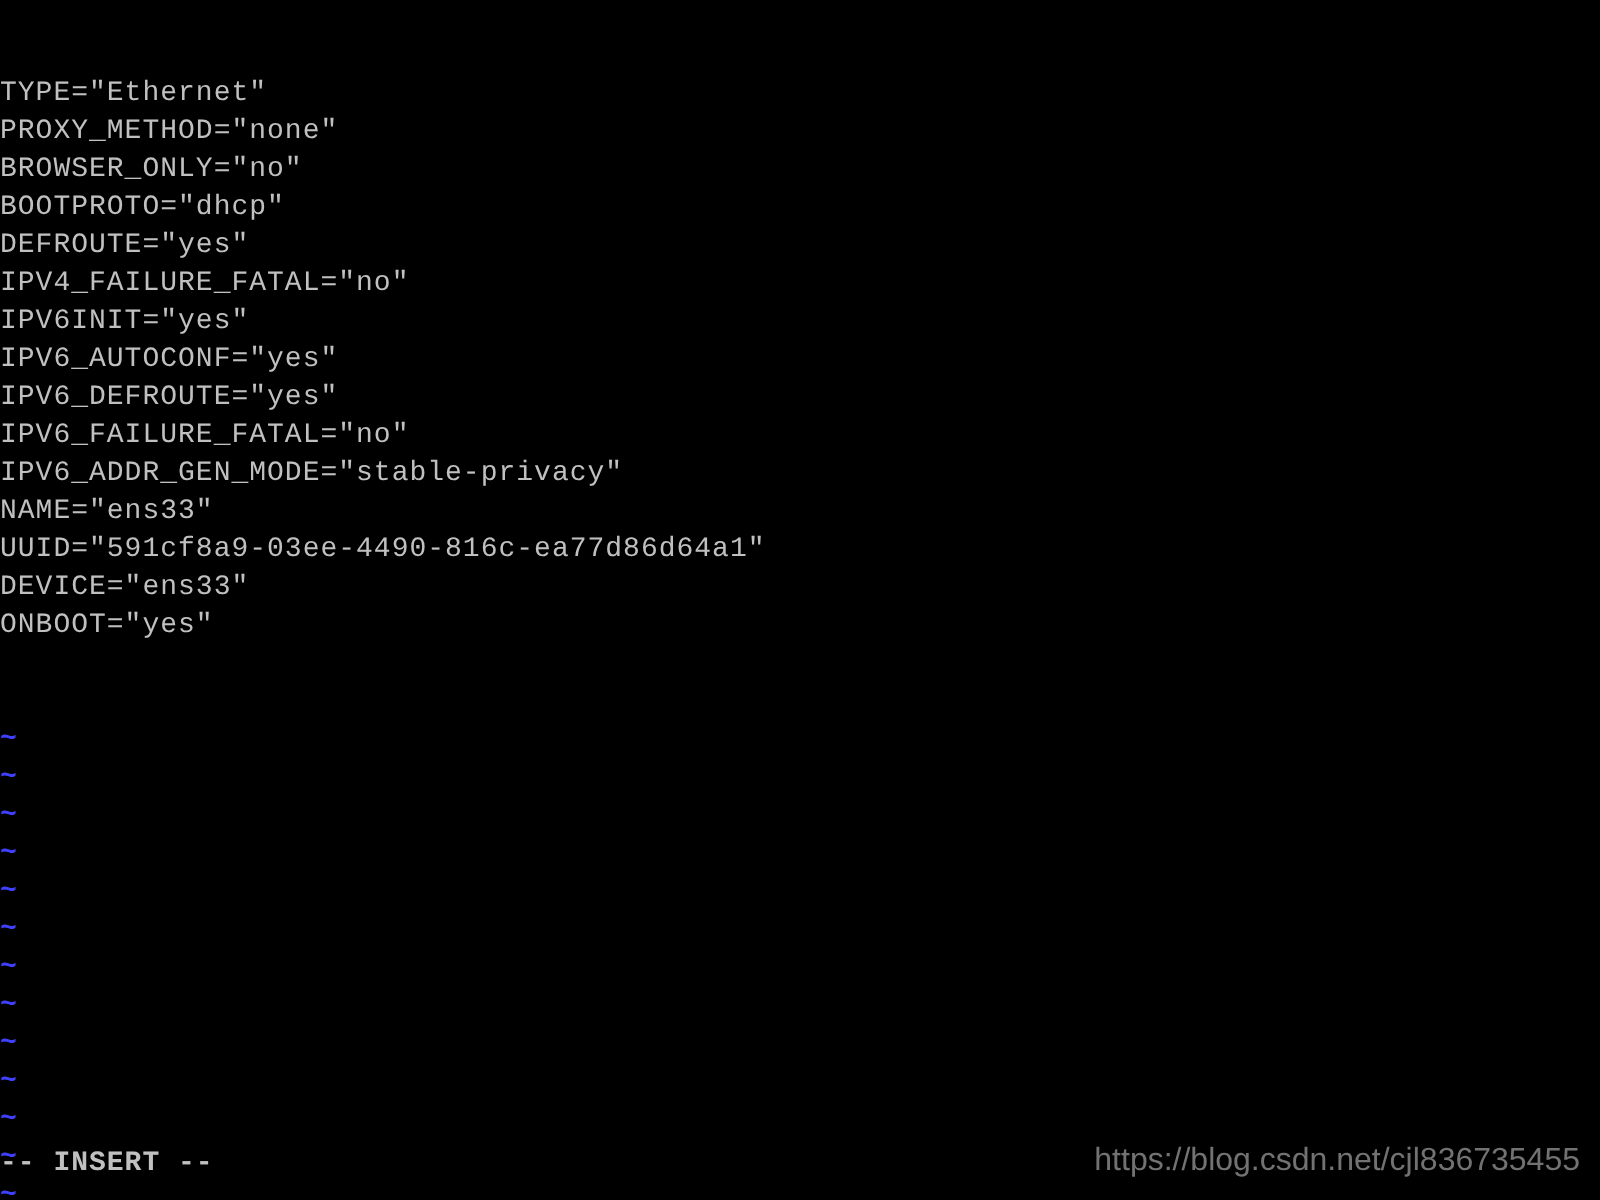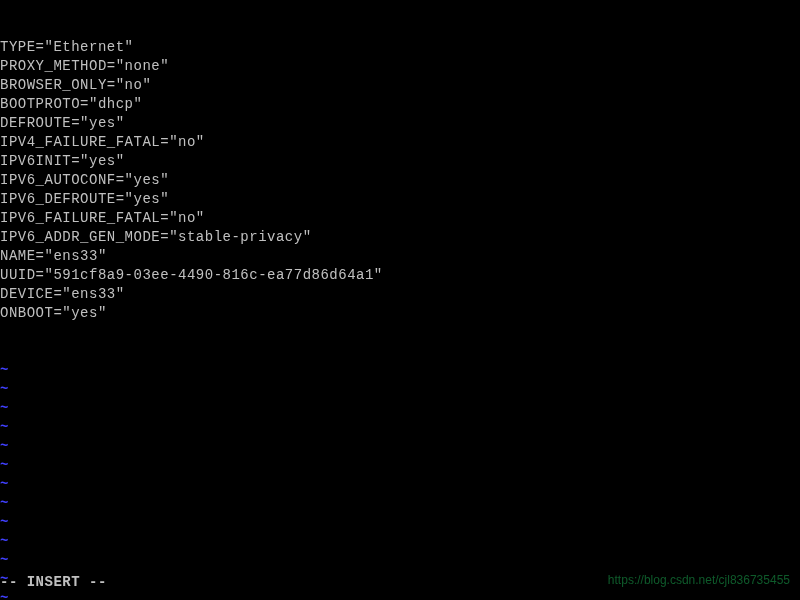--- a/index.html
+++ b/index.html
@@ -36,23 +36,23 @@
       bottom: 8px;
       left: 0;
       color: #c0c0c0;
       font-weight: bold;
       letter-spacing: 0.5px;
     }
     .watermark {
       position: absolute;
       bottom: 10px;
       right: 10px;
-      color: #15803d;
+      color: #a3a3a3;
       font-family: Arial, sans-serif;
-      font-size: 12px;
+      font-size: 16px;
       opacity: 0.7;
     }
   </style>
 </head>
 <body>
 
 <div class="editor">
   <div id="config-container"><div class="config-line">TYPE="Ethernet"</div><div class="config-line">PROXY_METHOD="none"</div><div class="config-line">BROWSER_ONLY="no"</div><div class="config-line">BOOTPROTO="dhcp"</div><div class="config-line">DEFROUTE="yes"</div><div class="config-line">IPV4_FAILURE_FATAL="no"</div><div class="config-line">IPV6INIT="yes"</div><div class="config-line">IPV6_AUTOCONF="yes"</div><div class="config-line">IPV6_DEFROUTE="yes"</div><div class="config-line">IPV6_FAILURE_FATAL="no"</div><div class="config-line">IPV6_ADDR_GEN_MODE="stable-privacy"</div><div class="config-line">NAME="ens33"</div><div class="config-line">UUID="591cf8a9-03ee-4490-816c-ea77d86d64a1"</div><div class="config-line">DEVICE="ens33"</div><div class="config-line">ONBOOT="yes"</div></div>
   <div id="tilde-container"><div class="tilde">~</div><div class="tilde">~</div><div class="tilde">~</div><div class="tilde">~</div><div class="tilde">~</div><div class="tilde">~</div><div class="tilde">~</div><div class="tilde">~</div><div class="tilde">~</div><div class="tilde">~</div><div class="tilde">~</div><div class="tilde">~</div><div class="tilde">~</div></div>
 </div>

